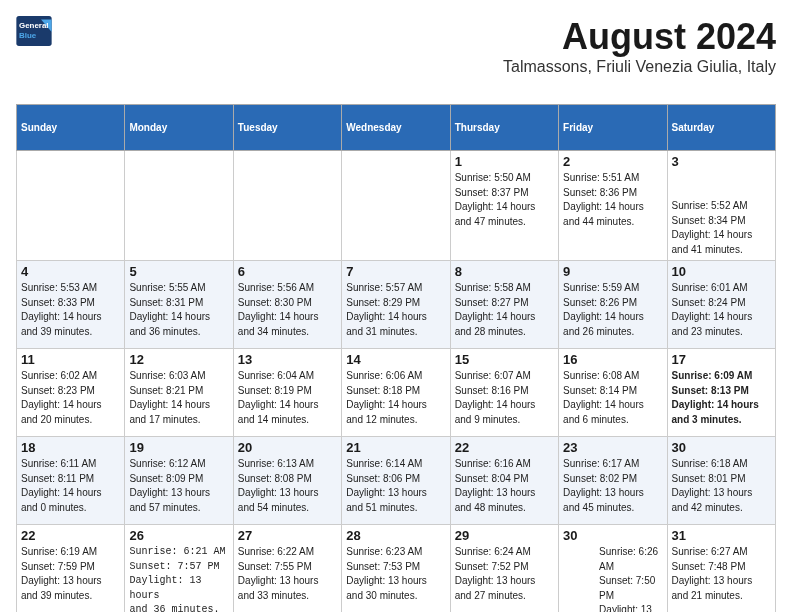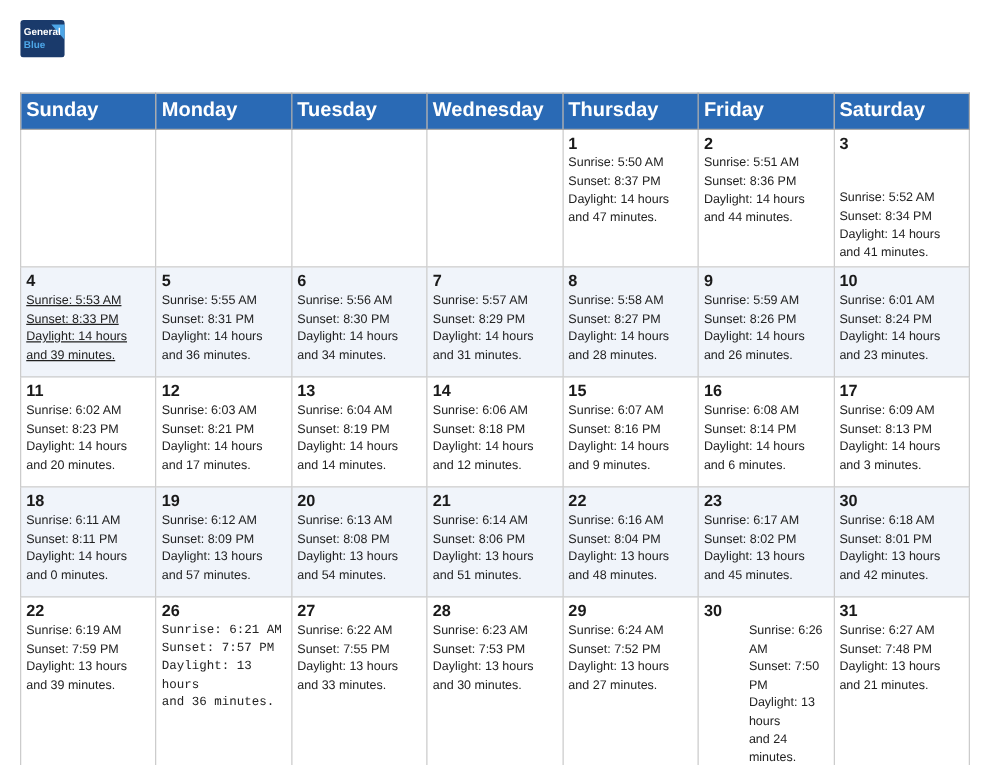--- a/index.html
+++ b/index.html
@@ -38,23 +38,23 @@
       color: #333;
     }
     .calendar {
       width: 100%;
       border-collapse: collapse;
       font-size: 10.5px;
     }
     .calendar th {
       background: #2a6ab5;
       color: #fff;
-      padding: 5px 4px;
+      padding: 17px 4px;
       text-align: left;
-      font-size: 16px;
+      font-size: 10px;
       font-weight: bold;
       border: 1px solid #aaa;
     }
     .calendar td {
       border: 1px solid #ccc;
       vertical-align: top;
       padding: 3px 4px;
       width: 108px;
       height: 88px;
       background: #fff;
@@ -83,20 +83,24 @@
 
 <div class="header">
   <div class="logo">
     <svg class="logo-icon" viewBox="0 0 40 34" xmlns="http://www.w3.org/2000/svg">
       <rect x="0" y="0" width="40" height="34" fill="#1a3a6b" rx="3"></rect>
       <polygon points="28,4 40,4 40,18" fill="#4da6e8"></polygon>
       <text x="3" y="14" font-size="9" fill="white" font-weight="bold" font-family="Arial">General</text>
       <text x="3" y="25" font-size="9" fill="#4da6e8" font-weight="bold" font-family="Arial">Blue</text>
     </svg>
   </div>
+  <div class="title-area">
+    <div class="month-title">August 2024</div>
+    <div class="location-title">Talmassons, Friuli Venezia Giulia, Italy</div>
+  </div>
 </div>
 
 <table class="calendar">
   <thead>
     <tr id="weekday-header">
         <th>Sunday</th>
         <th>Monday</th>
         <th>Tuesday</th>
         <th>Wednesday</th>
         <th>Thursday</th>
@@ -128,21 +132,21 @@
           <span class="day-number">3</span>
           <div class="day-info" style="white-space: pre-line; margin-top: 30px;">Sunrise: 5:52 AM
 Sunset: 8:34 PM
 Daylight: 14 hours
 and 41 minutes.</div>
         </td>
       </tr>
       <tr>
         <td>
           <span class="day-number">4</span>
-          <div class="day-info" style="white-space: pre-line; text-decoration: underline;">Sunrise: 5:53 AM
+          <div class="day-info" style="white-space: pre-line;">Sunrise: 5:53 AM
 Sunset: 8:33 PM
 Daylight: 14 hours
 and 39 minutes.</div>
         </td>
         <td>
           <span class="day-number">5</span>
           <div class="day-info" style="white-space: pre-line;">Sunrise: 5:55 AM
 Sunset: 8:31 PM
 Daylight: 14 hours
 and 36 minutes.</div>
@@ -221,21 +225,21 @@
         </td>
         <td>
           <span class="day-number">16</span>
           <div class="day-info" style="white-space: pre-line;">Sunrise: 6:08 AM
 Sunset: 8:14 PM
 Daylight: 14 hours
 and 6 minutes.</div>
         </td>
         <td>
           <span class="day-number">17</span>
-          <div class="day-info" style="white-space: pre-line;">Sunrise: 6:09 AM
+          <div class="day-info" style="white-space: pre-line; font-weight: bold;">Sunrise: 6:09 AM
 Sunset: 8:13 PM
 Daylight: 14 hours
 and 3 minutes.</div>
         </td>
       </tr>
       <tr>
         <td>
           <span class="day-number">18</span>
           <div class="day-info" style="white-space: pre-line;">Sunrise: 6:11 AM
 Sunset: 8:11 PM

